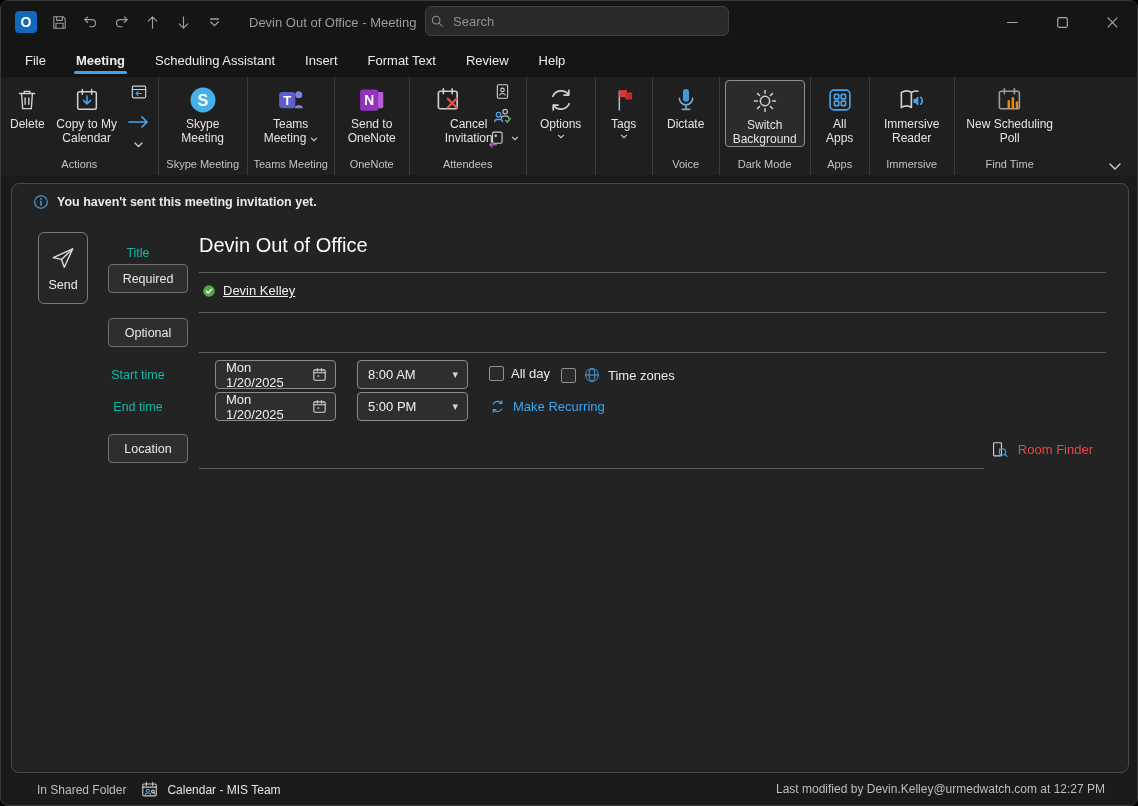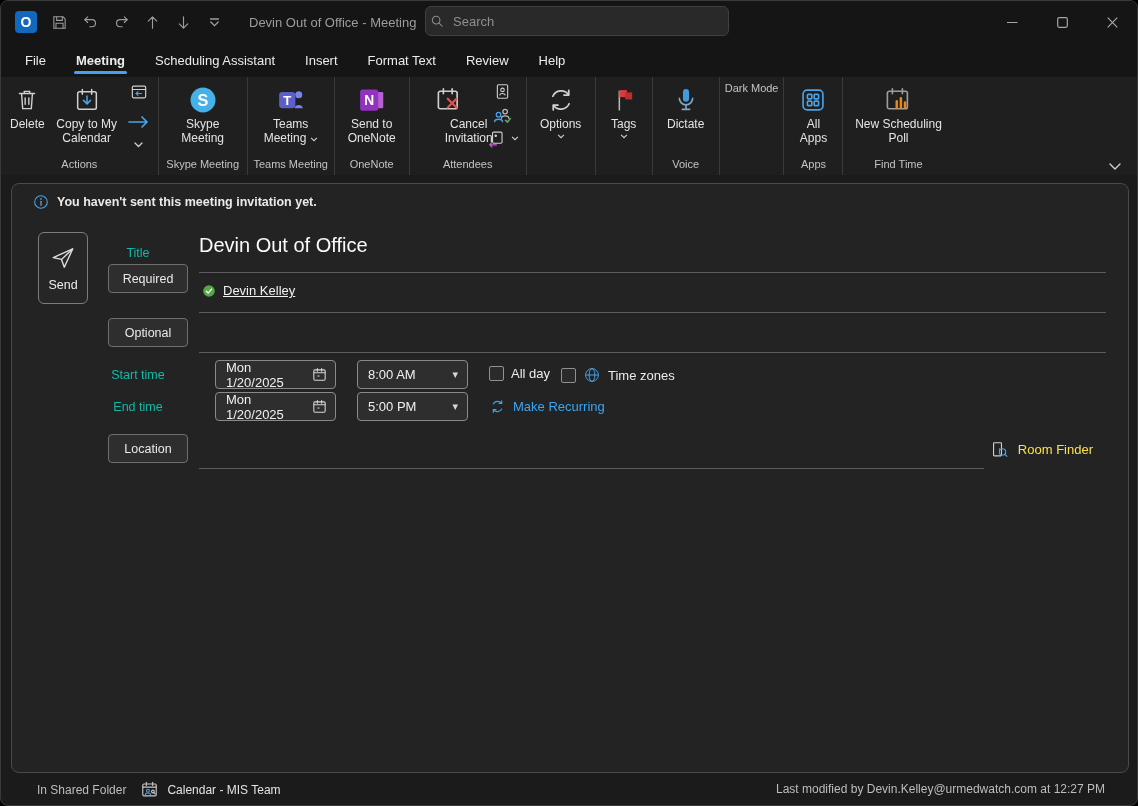--- a/index.html
+++ b/index.html
@@ -62,21 +62,21 @@
   .timefield { position:absolute; width:111px; height:29px; background:#2e2e2e; border:1px solid #8a8a8a;
     border-radius:4px; display:flex; align-items:center; padding:0 9px 0 10px; }
   .timefield .dval { flex:1; font-size:13px; color:#f0f0f0; }
   .caret { color:#d6d6d6; font-size:11px; }
   .checkrow { position:absolute; display:flex; align-items:center; gap:7px; }
   .checkbox { width:15px; height:15px; background:#2a2a2a; border:1px solid #909090; border-radius:2px; }
   .checkrow .clabel { font-size:13px; color:#ececec; }
   .recurring { position:absolute; left:477px; top:214px; display:flex; align-items:center; gap:7px; }
   .recurring .rlink { font-size:13px; color:#3aa5f1; }
   .room-finder { position:absolute; right:35px; top:256px; display:flex; align-items:center; gap:9px; }
-  .room-finder .rf-label { font-size:13px; color:#fde047; }
+  .room-finder .rf-label { font-size:13px; color:#ef4444; }
   
   .statusbar { position:absolute; left:0; right:0; bottom:0; height:32px; }
   .sb-left { position:absolute; left:36px; top:7px; display:flex; align-items:center; gap:8px; }
   .sb-ctx { font-size:12px; color:#bdbdbd; margin-right:6px; }
   .sb-folder { font-size:12px; color:#e3e3e3; }
   .sb-right { position:absolute; right:32px; top:9px; font-size:12px; color:#bdbdbd; }
   svg { display:block; }
 </style>
 </head>
 <body>
@@ -344,20 +344,31 @@
                 <path d="M6.3 10.5a5.7 5.7 0 0 0 11.4 0M12 16.2V20M8.8 20h6.4" stroke="#7ea8c9"></path>
               </svg>
           </span>
           <span class="rtext">Dictate</span>
         </div>
       </div>
       <div class="rname">Voice</div>
     </div>
 
     <div class="rgroup">
+      <div class="rbody">
+        <div class="rbtn sel" style="width:80px;">
+          <span class="ricon">
+            <svg width="28" height="28" viewBox="0 0 24 24" fill="none" stroke="#d0d0d0" stroke-width="1.3" stroke-linecap="round">
+                <circle cx="12" cy="12" r="4"></circle>
+                <path d="M12 3v2.4M12 18.6V21M3 12h2.4M18.6 12H21M5.6 5.6l1.7 1.7M16.7 16.7l1.7 1.7M18.4 5.6l-1.7 1.7M7.3 16.7l-1.7 1.7"></path>
+              </svg>
+          </span>
+          <span class="rtext" style="width:74px;">Switch Background</span>
+        </div>
+      </div>
       <div class="rname">Dark Mode</div>
     </div>
 
     <div class="rgroup">
       <div class="rbody">
         <div class="rbtn" style="width:48px;">
           <span class="ricon">
             <svg width="28" height="28" viewBox="0 0 24 24" fill="none" stroke="#4aa3e8" stroke-width="1.4">
                 <rect x="3.5" y="3.5" width="17" height="17" rx="3.5"></rect>
                 <rect x="7.2" y="7.2" width="3.8" height="3.8" rx="0.8"></rect>
@@ -365,20 +376,35 @@
                 <rect x="7.2" y="13" width="3.8" height="3.8" rx="0.8"></rect>
                 <rect x="13" y="13" width="3.8" height="3.8" rx="0.8"></rect>
               </svg>
           </span>
           <span class="rtext" style="width:36px;">All Apps</span>
         </div>
       </div>
       <div class="rname">Apps</div>
     </div>
 
+    <div class="rgroup">
+      <div class="rbody">
+        <div class="rbtn" style="width:74px;">
+          <span class="ricon">
+            <svg width="30" height="30" viewBox="0 0 24 24" fill="none" stroke-width="1.3" stroke-linecap="round" stroke-linejoin="round">
+                <path d="M3.5 6c2.8-1.6 5.7-1.6 8 0v12c-2.3-1.6-5.2-1.6-8 0zM11.5 6c1.6-1.1 3.4-1.4 5.2-1" stroke="#d0d0d0"></path>
+                <path d="M14.5 11.2l2.6-2.2v7.6l-2.6-2.2h-1.3v-3.2z" fill="#4aa3e8" stroke="none"></path>
+                <path d="M19 9.8a4.3 4.3 0 0 1 0 5.6" stroke="#4aa3e8"></path>
+              </svg>
+          </span>
+          <span class="rtext" style="width:66px;">Immersive Reader</span>
+        </div>
+      </div>
+      <div class="rname">Immersive</div>
+    </div>
 
     <div class="rgroup" style="border-right:none;">
       <div class="rbody">
         <div class="rbtn" style="width:100px;">
           <span class="ricon">
             <svg width="30" height="30" viewBox="0 0 24 24" fill="none" stroke="#9d9d9d" stroke-width="1.3" stroke-linecap="round">
                 <rect x="3.5" y="5" width="16" height="14" rx="1.5"></rect>
                 <path d="M7.5 3v4M15.5 3v4"></path>
                 <path d="M11 18v-5M14.3 18v-7.5M17.6 18v-4" stroke="#e8871a" stroke-width="2"></path>
               </svg>

